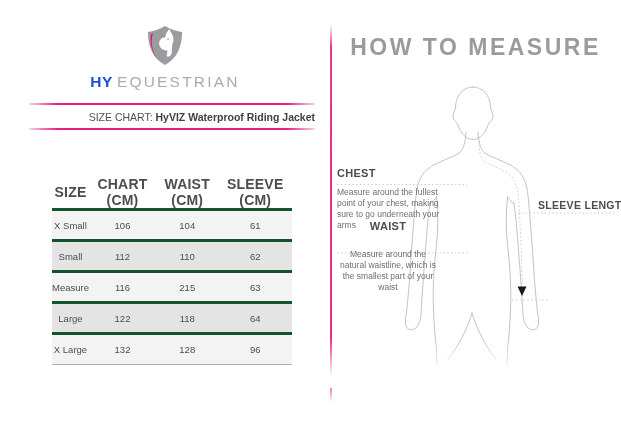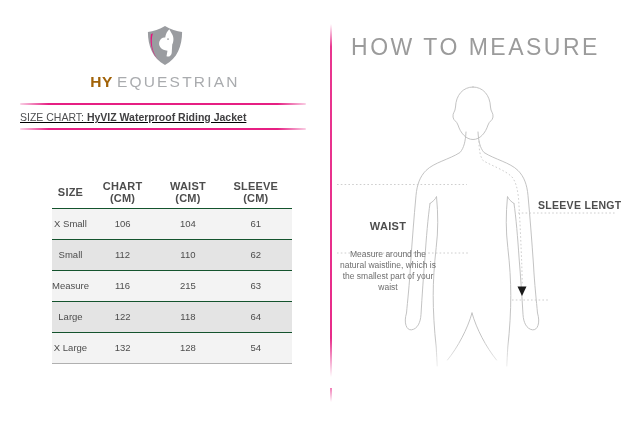--- a/index.html
+++ b/index.html
@@ -14,43 +14,43 @@
   *{box-sizing:border-box;margin:0;padding:0;}
   body{background:#fff;font-family:"Liberation Sans", sans-serif;}
   .page{position:relative;width:621px;height:425px;background:#fff;overflow:hidden;}
 
   
   .left-panel{position:absolute;left:0;top:0;width:330px;height:425px;}
 
   .logo{position:absolute;left:0;top:24px;width:330px;text-align:center;}
   .logo svg{width:38px;height:43px;display:inline-block;}
   .logo-text{margin-top:2px;font-size:15.5px;letter-spacing:2.2px;color:#a9abae;white-space:nowrap;}
-  .logo-text .hy{font-weight:bold;color:#a16207;letter-spacing:0.5px;margin-right:4px;}
+  .logo-text .hy{font-weight:bold;color:#1d4ed8;letter-spacing:0.5px;margin-right:4px;}
 
-  .title-bar{position:absolute;left:20px;top:103px;width:286px;text-align:left;text-decoration:underline;}
+  .title-bar{position:absolute;left:29px;top:103px;width:286px;text-align:right;}
   .pink-line{height:2px;background:linear-gradient(90deg,rgba(229,19,124,0.2) 0%,rgba(229,19,124,0.95) 10%,rgba(229,19,124,0.95) 90%,rgba(229,19,124,0.2) 100%);border-radius:2px;}
   .pink-line.thin{height:1.5px;}
   .title-text{padding:6px 0 5px 0;font-size:10.5px;color:#4f5052;white-space:nowrap;}
   .title-text b{color:#414042;}
 
   table.size-table{position:absolute;left:52px;top:176px;width:240px;border-collapse:collapse;text-align:center;color:var(--text-dark);}
-  table.size-table th{font-size:11px;font-weight:bold;height:32px;vertical-align:middle;letter-spacing:0.2px;}
-  table.size-table td{font-size:9.5px;height:31px;vertical-align:middle;border-top:1px solid #14532d;}
+  table.size-table th{font-size:14px;font-weight:bold;height:32px;vertical-align:middle;letter-spacing:0.2px;}
+  table.size-table td{font-size:9.5px;height:31px;vertical-align:middle;border-top:3px solid #14532d;}
   table.size-table tbody tr:nth-child(odd) td{background:var(--row-light);}
   table.size-table tbody tr:nth-child(even) td{background:var(--row-dark);}
   table.size-table tbody tr:last-child td{border-bottom:1px solid #b0b0b0;}
 
   
   .divider{position:absolute;left:330px;top:24px;width:2px;height:378px;
     background:linear-gradient(180deg,rgba(229,19,124,0) 0%,rgba(229,19,124,0.85) 6%,rgba(229,19,124,0.9) 94%,rgba(229,19,124,0) 100%);}
 
   
   .right-panel{position:absolute;left:330px;top:0;width:291px;height:425px;}
   .htm-title{position:absolute;left:0;top:34px;width:100%;text-align:center;
-    font-size:23px;font-weight:400;letter-spacing:2.5px;color:var(--title-gray);white-space:nowrap;}
+    font-size:23px;font-weight:700;letter-spacing:2.5px;color:var(--title-gray);white-space:nowrap;}
 
   .figure-svg{position:absolute;left:0;top:0;width:291px;height:425px;}
   .leg-fade{position:absolute;left:0;top:338px;width:291px;height:50px;
     background:linear-gradient(rgba(255,255,255,0), #fff 78%);}
 
   .note{position:absolute;color:var(--text-body);}
   .note h3{font-size:11px;font-weight:bold;color:var(--text-dark);letter-spacing:0.3px;}
   .note p{font-size:8.5px;line-height:1.3;margin-top:8px;}
   .note-chest{left:7px;top:167px;width:104px;}
   .note-waist{left:7px;top:220px;width:102px;text-align:center;}
@@ -118,21 +118,21 @@
         <tr>
           <td>Large</td>
           <td>122</td>
           <td>118</td>
           <td>64</td>
         </tr>
         <tr>
           <td>X Large</td>
           <td>132</td>
           <td>128</td>
-          <td>54</td>
+          <td>96</td>
         </tr>
       </tbody>
     </table>
   </div>
 
   <div class="divider"></div>
 
   <div class="right-panel">
 
     <div class="htm-title">HOW TO MEASURE</div>
@@ -158,20 +158,24 @@
         <path d="M7 253 H140"></path>
         <path d="M188 213 H285"></path>
         <path d="M182 300 H218"></path>
         <path d="M149 141 C149 150 150 156 153 160.5 C163 166.5 175 170 182 177 C186 182 187.5 189 188.5 198 C190 220 191 245 191.8 265 C192 272 192.2 279 192.2 285"></path>
       </g>
       <polygon points="187.5,286.5 196.5,286.5 192,296" fill="#1a1a1a"></polygon>
     </svg>
 
     <div class="leg-fade"></div>
 
+    <div class="note note-chest">
+      <h3>CHEST</h3>
+      <p>Measure around the fullest point of your chest, making sure to go underneath your arms</p>
+    </div>
 
     <div class="note note-waist">
       <h3>WAIST</h3>
       <p>Measure around the natural waistline, which is the smallest part of your waist</p>
     </div>
 
     <div class="note note-sleeve">
       <h3>SLEEVE LENGTH</h3>
     </div>
 

